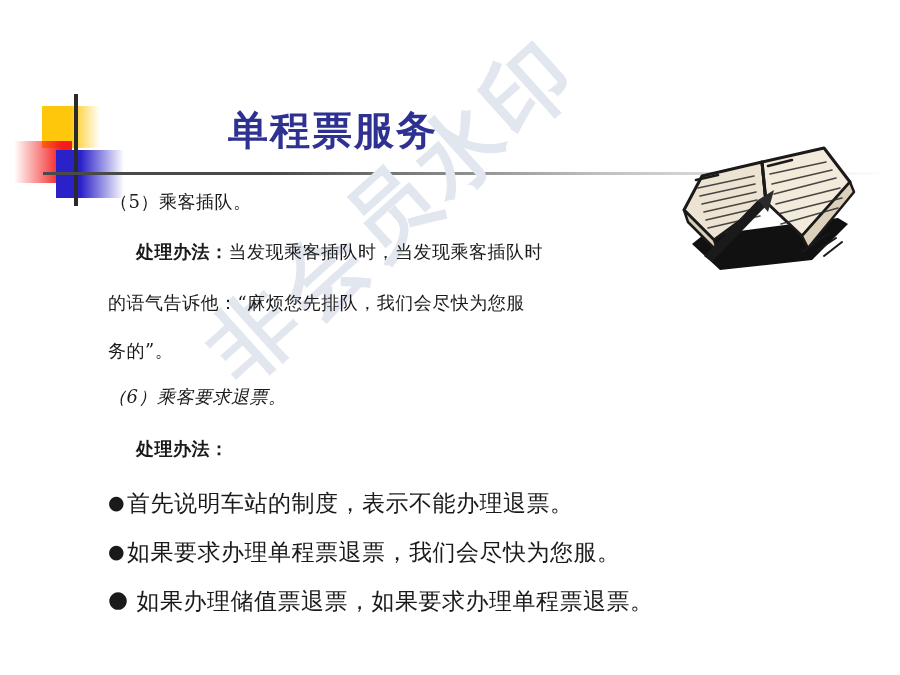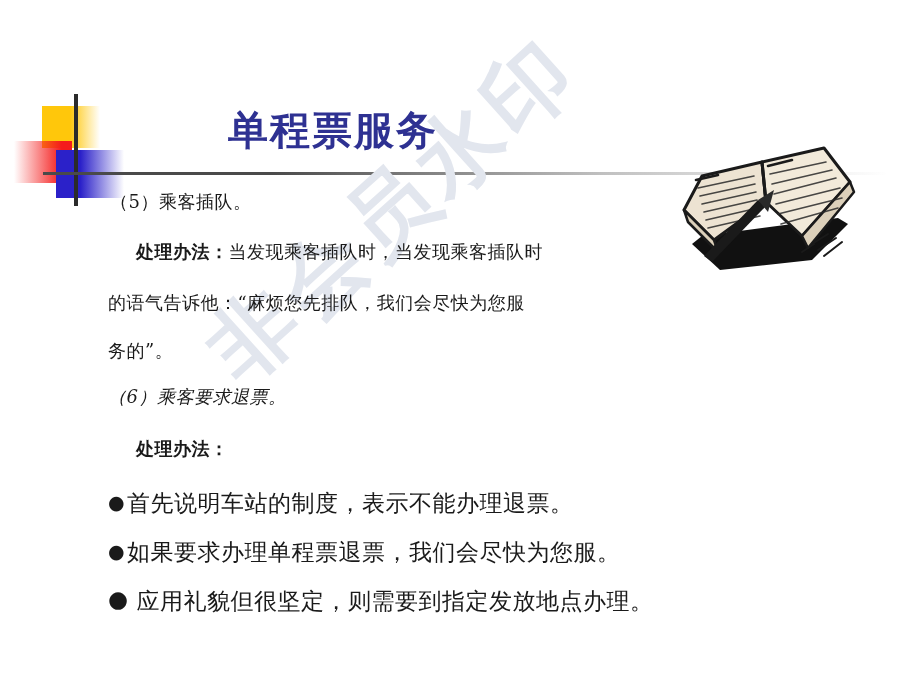--- a/index.html
+++ b/index.html
@@ -211,17 +211,17 @@
     <div class="line l3">的语气告诉他：“麻烦您先排队，我们会尽快为您服</div>
 
     <div class="line l5">（6）乘客要求退票。</div>
 
     <div class="line l6"><b>处理办法：</b></div>
 
     <div class="bullet-line b1"><span class="bullet-dot">●</span><span>首先说明车站的制度，表示不能办理退票。</span></div>
 
     <div class="bullet-line b2"><span class="bullet-dot">●</span><span>如果要求办理单程票退票，我们会尽快为您服。</span></div>
 
-    <div class="bullet-line b3"><span class="bullet-dot">●</span><span>应用礼貌但很坚定，则需要到指定发放地点办理。</span></div>
+    <div class="bullet-line b3"><span class="bullet-dot">●</span><span>如果办理储值票退票，如果要求办理单程票退票。</span></div>
 
   </div>
 
 </div>
 
 </body></html>

